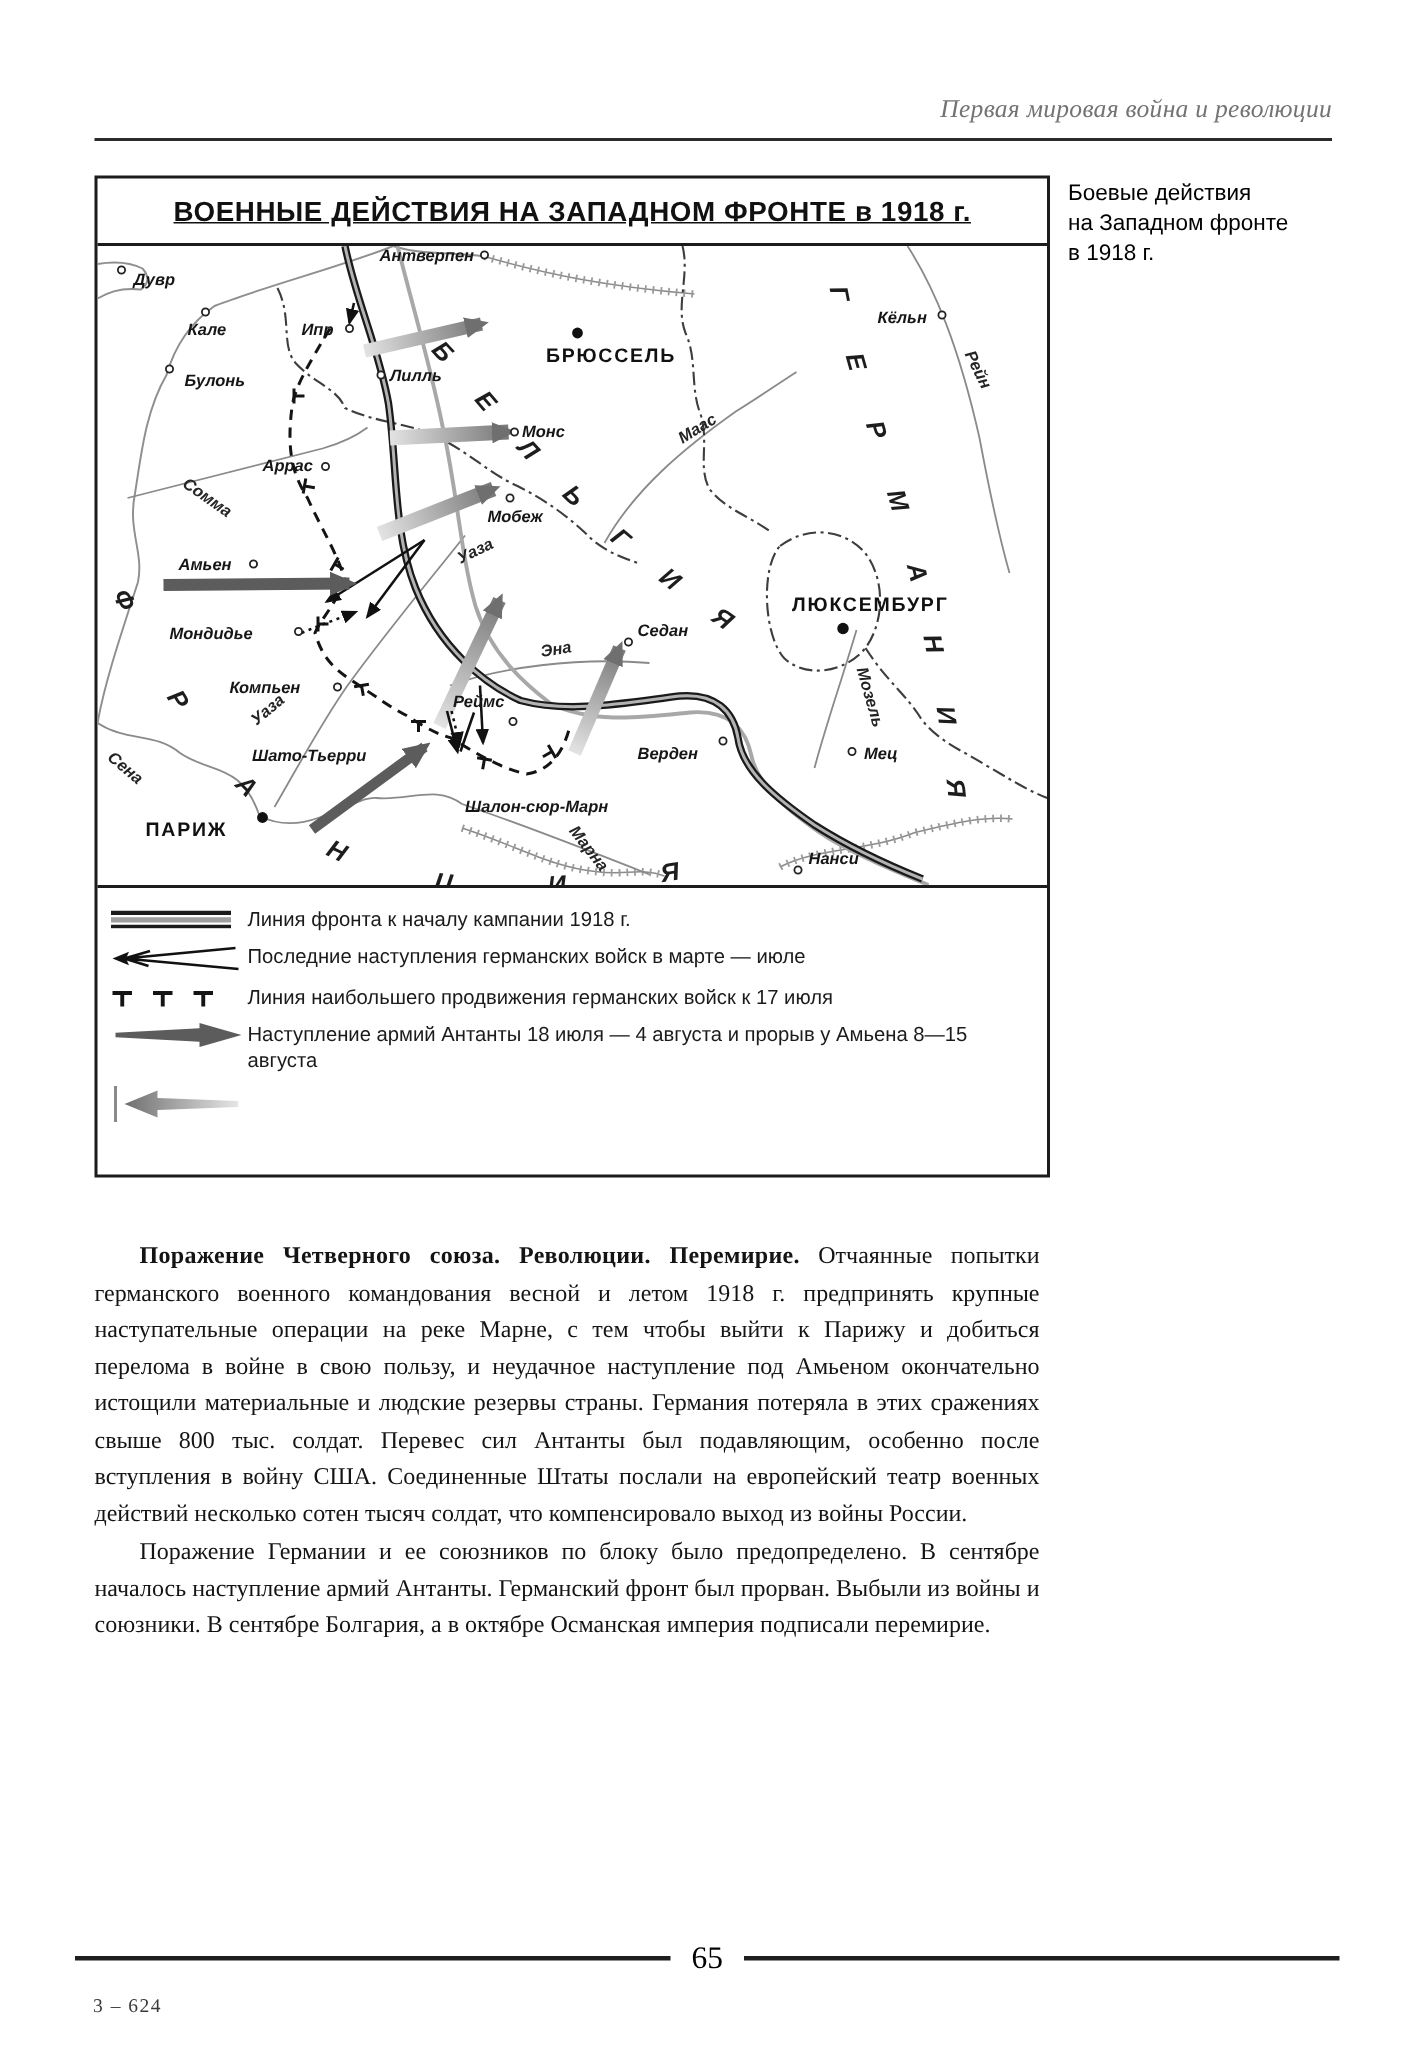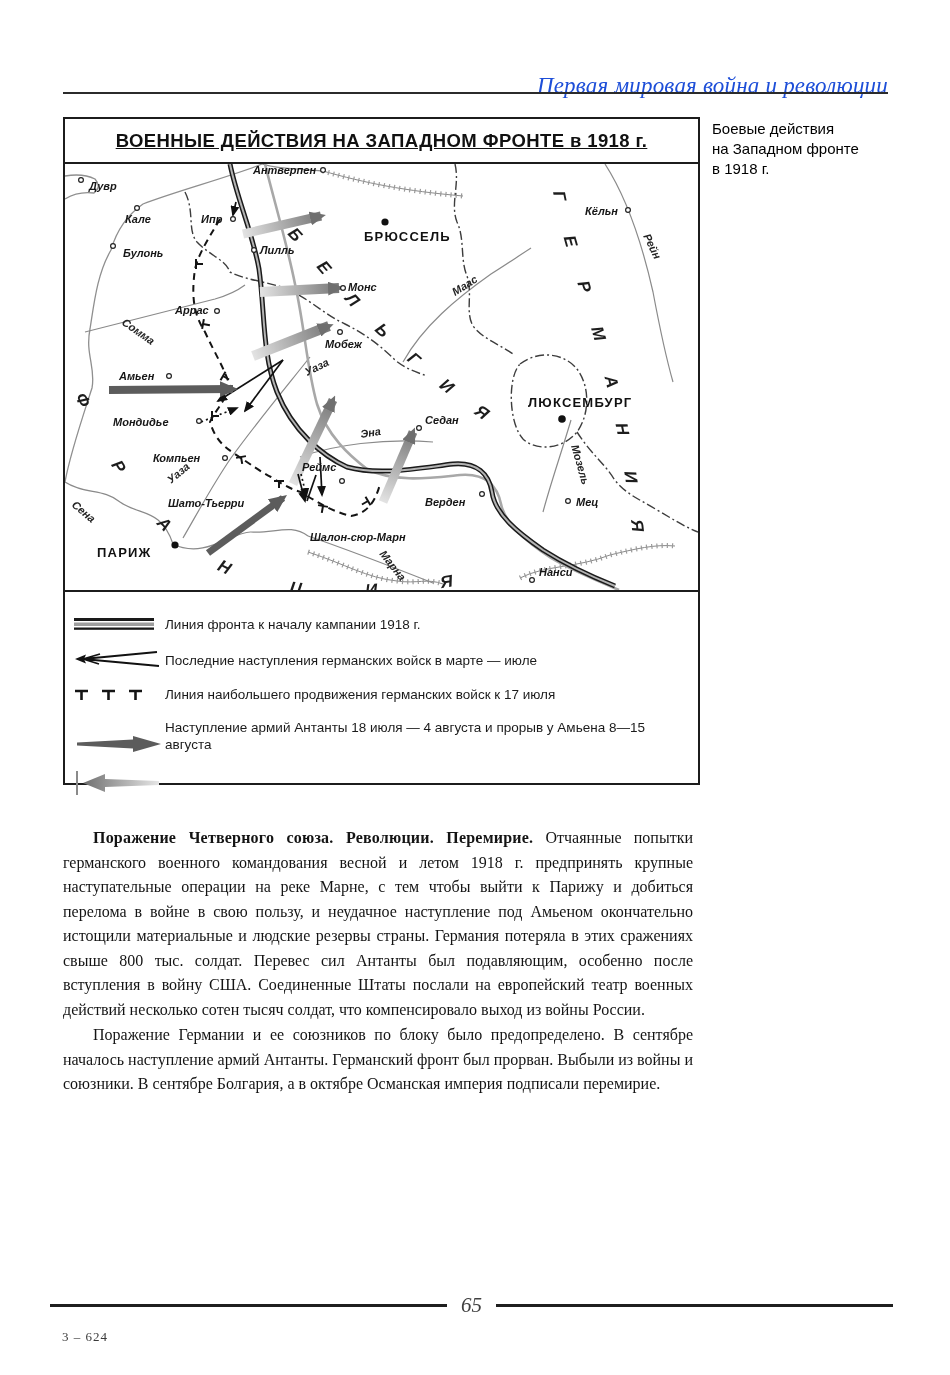--- a/index.html
+++ b/index.html
@@ -3,59 +3,59 @@
 <meta charset="utf-8">
 <style>
   html,body{margin:0;padding:0;background:#e8e8e8;}
   .page{
     position:relative;width:950px;height:1375px;background:#ffffff;
     font-family:"Liberation Serif", serif;color:#1a1a1a;overflow:hidden;
     margin:0 auto;
   }
   
   .running-head{
-    position:absolute;top:63px;right:62px;font-style:italic;font-size:23px;
-    color:#1d4ed8;letter-spacing:.2px;margin-top:10px;
+    position:absolute;top:63px;right:62px;font-style:italic;font-size:17px;
+    color:#737373;letter-spacing:.2px;
   }
   .head-rule{position:absolute;top:92px;left:63px;width:825px;height:2px;background:#2b2b2b;}
   
   .map-box{
     position:absolute;left:63px;top:117px;width:637px;height:668px;
     border:2px solid #1c1c1c;box-sizing:border-box;background:#fff;
   }
   .map-title{
     height:43px;border-bottom:2px solid #1c1c1c;display:flex;align-items:center;justify-content:center;
     font-family:"Liberation Sans", sans-serif;font-weight:bold;font-size:18.5px;color:#111;
     letter-spacing:.4px;white-space:nowrap;text-decoration:underline;
   }
   .map-canvas{display:block;width:633px;height:426px;}
   .legend{
     border-top:2px solid #1c1c1c;padding:7px 10px 6px 8px;
     font-family:"Liberation Sans", sans-serif;font-size:13.5px;color:#1b1b1b;
   }
-  .legend-row{display:flex;align-items:flex-end;margin:16px 0 7px 0;}
+  .legend-row{display:flex;align-items:flex-start;margin:5px 0 7px 0;}
   .legend-sym{flex:0 0 92px;display:flex;align-items:center;min-height:18px;}
   .legend-txt{max-width:520px;line-height:16.5px;padding-top:1px;}
   
   .side-caption{
     position:absolute;left:712px;top:119px;width:190px;
     font-family:"Liberation Sans", sans-serif;font-size:15px;line-height:20px;color:#000000;
   }
   
   .article{
     position:absolute;left:63px;top:826px;width:630px;
     font-size:16px;line-height:24.5px;text-align:justify;color:#141414;
   }
   .article p{margin:0;text-indent:30px;}
   .article p + p{margin-top:1px;}
   .article b{letter-spacing:.2px;}
   
   .folio{position:absolute;left:50px;right:57px;top:1293px;display:flex;align-items:center;}
   .folio-line{flex:1;height:3px;background:#1f1f1f;}
-  .folio-num{padding:0 14px;font-size:21px;color:#404040;font-style:italic;}
+  .folio-num{padding:0 14px;font-size:21px;color:#000000;}
   .signature{position:absolute;left:62px;top:1329px;font-size:13px;color:#3a3a3a;letter-spacing:1px;}
   
   .city-lbl{font-family:"Liberation Sans", sans-serif;font-size:11px;font-style:italic;font-weight:600;fill:#161616;}
   .cap-lbl{font-family:"Liberation Sans", sans-serif;font-size:13px;font-weight:600;fill:#111;letter-spacing:1.2px;}
   .riv-lbl{font-family:"Liberation Sans", sans-serif;font-size:11px;font-style:italic;font-weight:700;fill:#242424;}
   .reg-lbl{font-family:"Liberation Sans", sans-serif;font-size:17px;font-style:italic;font-weight:700;fill:#1d1d1d;}
   .coast{fill:none;stroke:#8f8f8f;stroke-width:1.3;}
   .river{fill:none;stroke:#8a8a8a;stroke-width:1.2;}
   .border{fill:none;stroke:#3d3d3d;stroke-width:1.4;stroke-dasharray:9 3 2 3;}
   .hatch-base{fill:none;stroke:#8a8a8a;stroke-width:1;}

